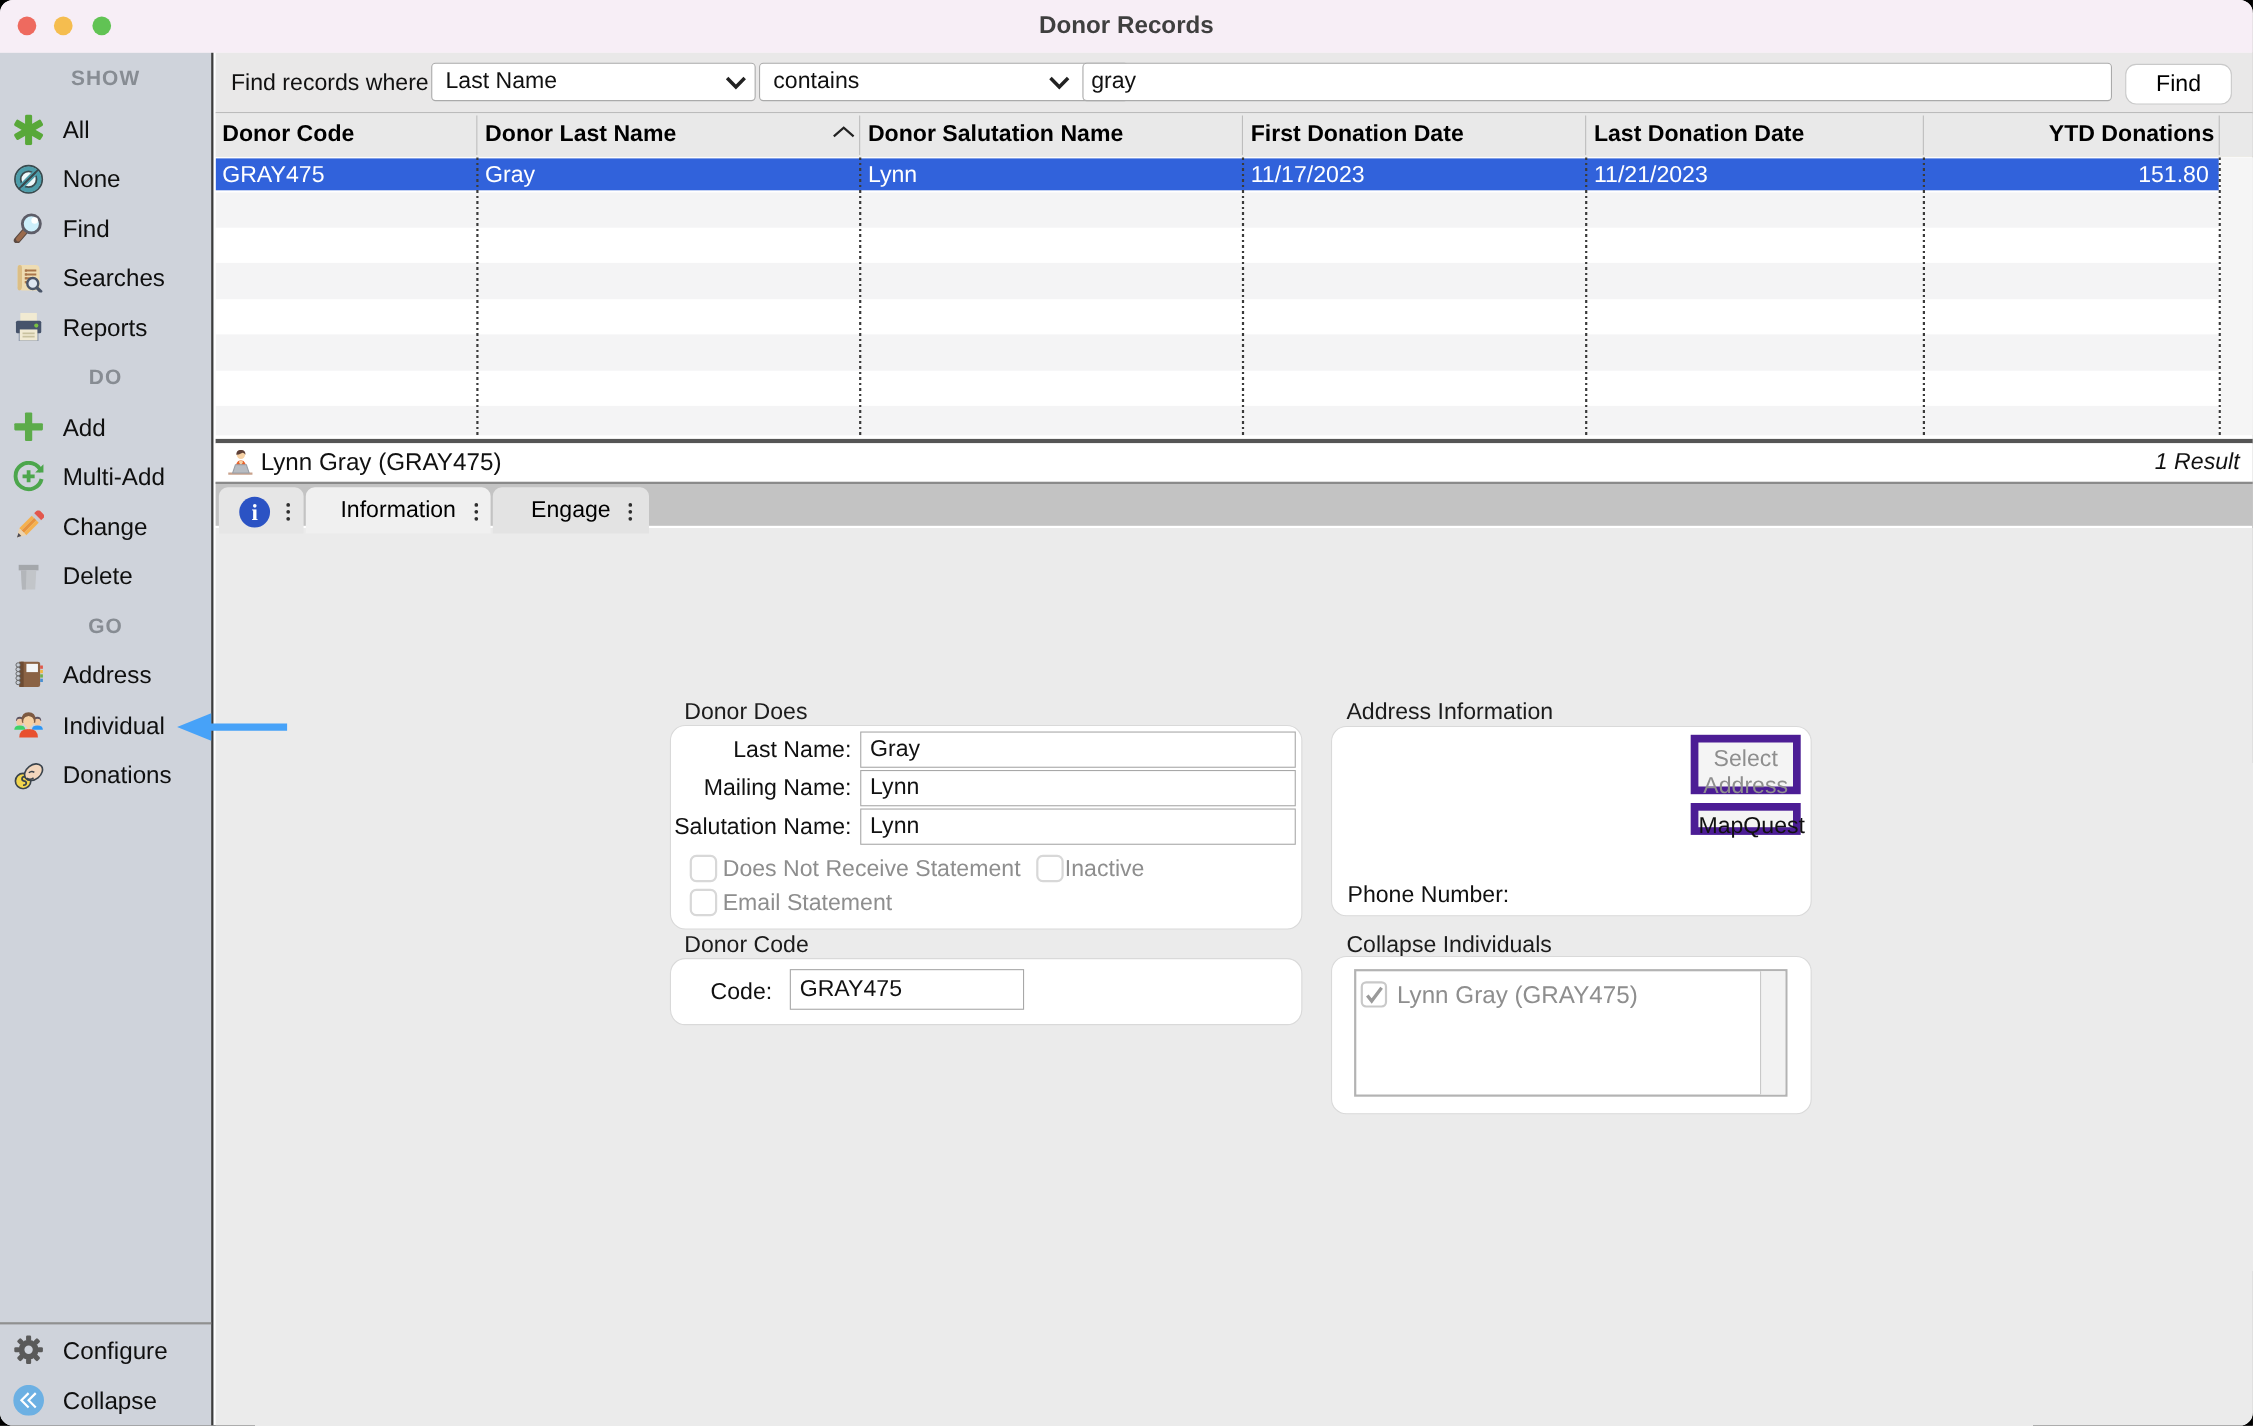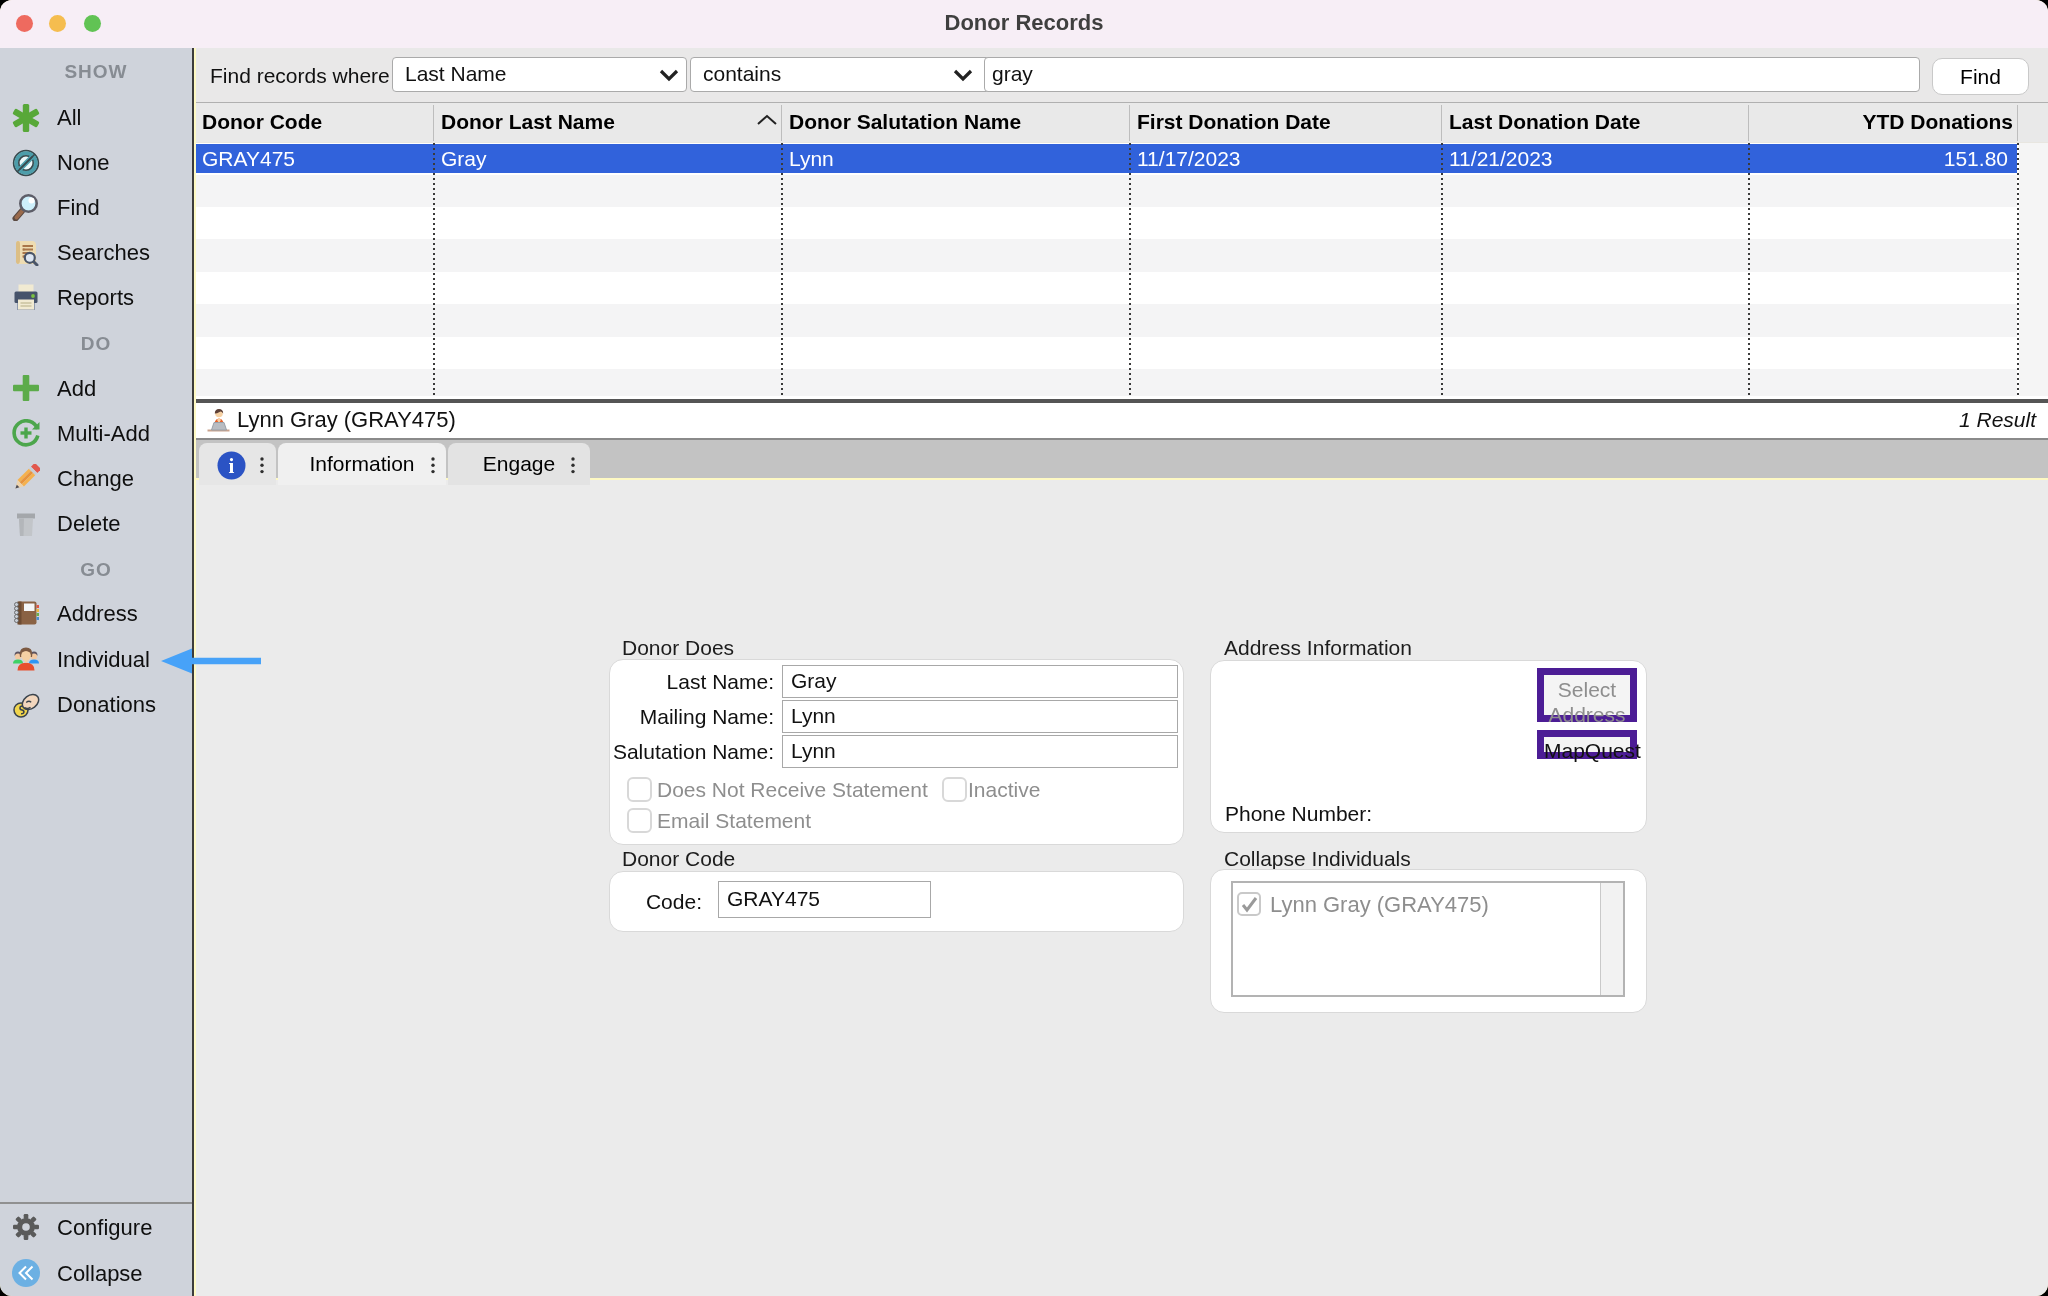--- a/index.html
+++ b/index.html
@@ -1,18 +1,18 @@
 <!DOCTYPE html>
 <html><head>
 <meta charset="utf-8">
 <style>
 * { margin:0; padding:0; box-sizing:border-box; }
 html,body { width:2048px; height:1296px; background:#000; overflow:hidden; }
 body { font-family:"Liberation Sans", sans-serif; }
-#win { position:absolute; left:0; top:0; width:2048px; height:1296px; border-radius:12px; overflow:hidden; background:#fef9c3; }
+#win { position:absolute; left:0; top:0; width:2048px; height:1296px; border-radius:12px; overflow:hidden; background:#ffffff; }
 .abs { position:absolute; }
 
 
 #titlebar { position:absolute; left:0; top:0; width:2048px; height:48px; background:#f7eef6; }
 .tl { position:absolute; top:15px; width:17px; height:17px; border-radius:50%; }
 #title { position:absolute; top:0; left:0; width:2048px; height:48px; text-align:center; line-height:46px; font-size:22px; font-weight:bold; color:#3f3f3f; }
 
 
 #sidebar { position:absolute; left:0; top:48px; width:194px; height:1248px; background:#cfd3db; border-right:2px solid #3c3c3c; }
 .shead { position:absolute; left:0; width:192px; text-align:center; font-size:19px; font-weight:bold; color:#878c93; letter-spacing:1px; }

